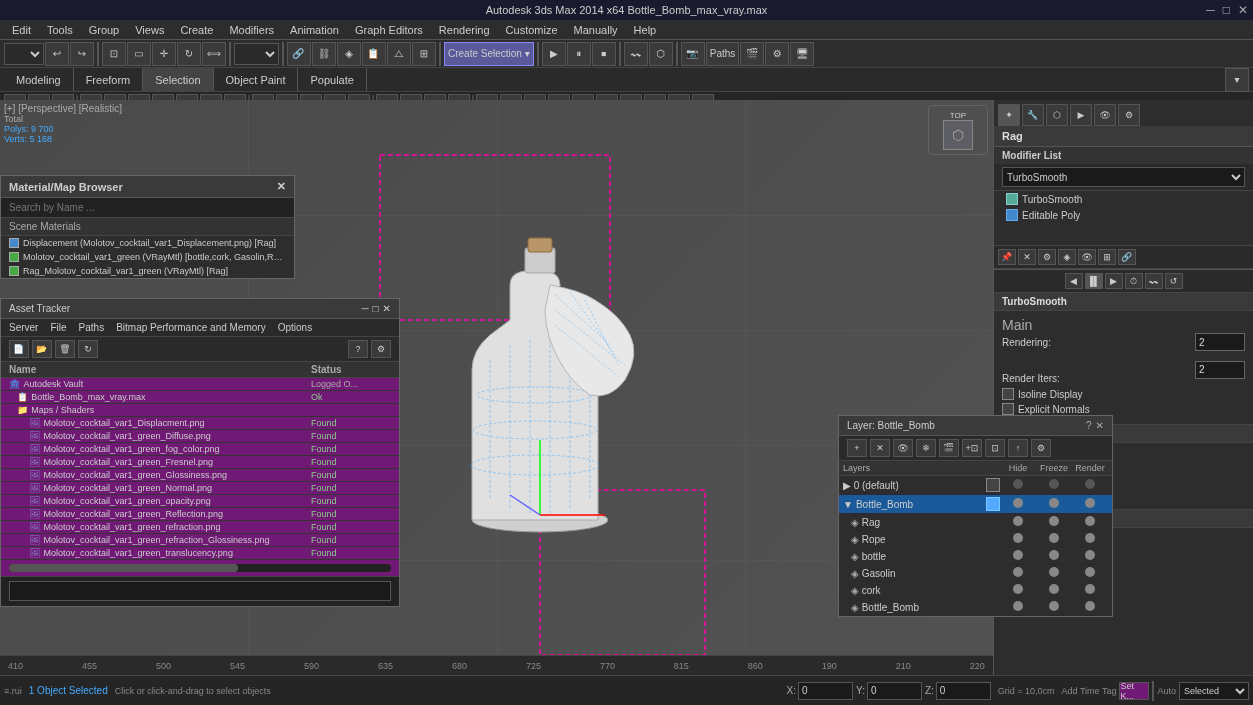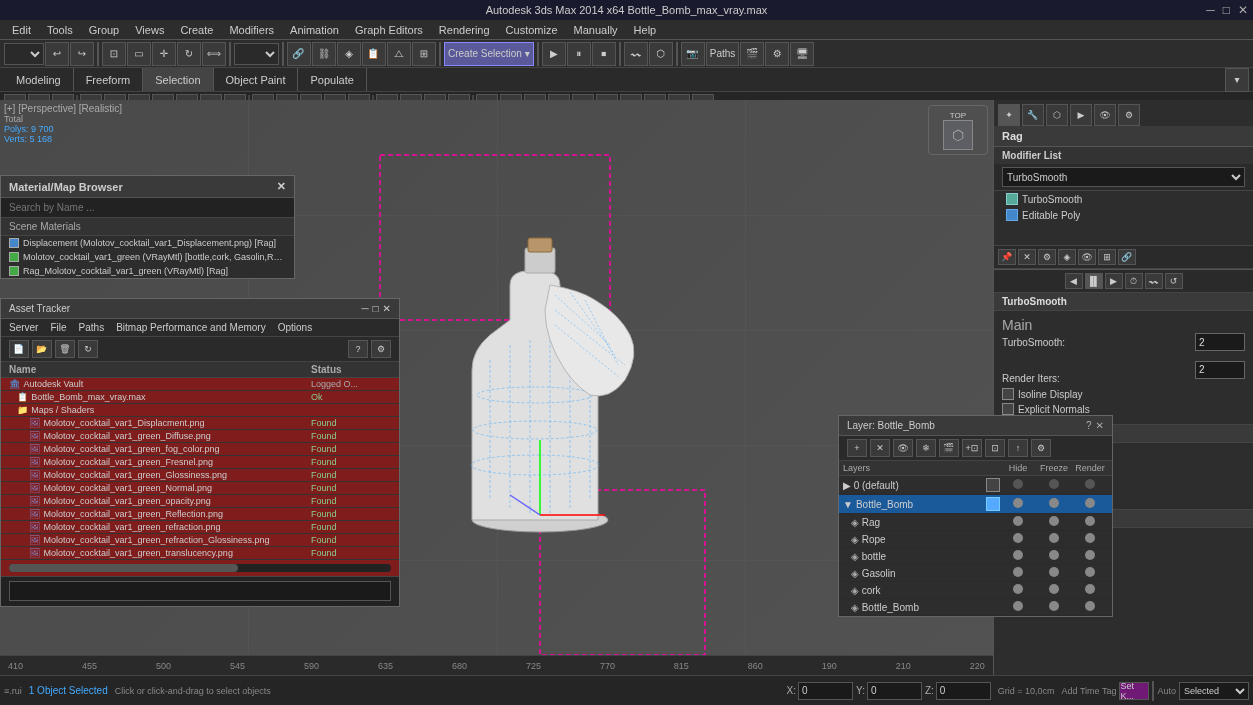--- a/index.html
+++ b/index.html
@@ -53,21 +53,21 @@
     #mat-browser-header { background: #3a3a3a; padding: 4px 8px; display: flex; justify-content: space-between; align-items: center; border-bottom: 1px solid #555; cursor: move; }
     #mat-browser-header span { color: #ccc; font-size: 11px; font-weight: bold; }
     #mat-search { width: 100%; padding: 4px 8px; background: #222; border: none; border-bottom: 1px solid #444; color: #ccc; font-size: 10px; }
     #mat-scene-label { padding: 3px 8px; background: #333; color: #aaa; font-size: 10px; border-bottom: 1px solid #444; }
     .mat-item { padding: 2px 8px; display: flex; align-items: center; gap: 4px; color: #ccc; font-size: 9px; cursor: pointer; }
     .mat-color { width: 10px; height: 10px; background: #888; border: 1px solid #aaa; flex-shrink: 0; }
     .mat-color.blue { background: #4488cc; }
     .mat-color.green { background: #44aa44; }
     
     
-    #asset-tracker { position: absolute; top: 298px; left: 0; width: 400px; background: #7f1d1d; border: 1px solid #666; z-index: 100; }
+    #asset-tracker { position: absolute; top: 298px; left: 0; width: 400px; background: #701a75; border: 1px solid #666; z-index: 100; }
     #asset-tracker-header { background: #3a3a3a; padding: 4px 8px; display: flex; justify-content: space-between; align-items: center; border-bottom: 1px solid #555; }
     #asset-tracker-header span { color: #ccc; font-size: 11px; }
     .at-menu { display: flex; align-items: center; gap: 12px; padding: 3px 8px; background: #2a2a2a; border-bottom: 1px solid #444; }
     .at-menu-item { color: #ccc; font-size: 10px; cursor: pointer; }
     .at-toolbar { display: flex; align-items: center; gap: 3px; padding: 3px 8px; background: #2a2a2a; border-bottom: 1px solid #444; }
     .at-btn { width: 20px; height: 18px; background: #3a3a3a; border: 1px solid #555; display: flex; align-items: center; justify-content: center; cursor: pointer; color: #ccc; font-size: 9px; }
     .at-col-headers { display: flex; padding: 2px 8px; background: #333; border-bottom: 1px solid #444; color: #aaa; font-size: 10px; font-weight: bold; }
     .at-col-name { flex: 1; }
     .at-col-status { width: 80px; text-align: left; }
     .at-row { display: flex; align-items: center; padding: 1px 8px; color: #ccc; font-size: 9px; cursor: pointer; border-bottom: 1px solid #333; }
@@ -381,21 +381,21 @@
     <div class="icon-btn" style="width:18px;height:16px;">↺</div>
   </div>
 
   <div style="background:#3a3a3a;padding:3px 8px;font-weight:bold;font-size:10px;color:#ddd;cursor:pointer;border-bottom:1px solid #444;">
     <span>TurboSmooth</span>
   </div>
 
   <div class="ts-section">
     <div style="color:#aaa;font-size:14px;margin-bottom:0;">Main</div>
     <div class="ts-row">
-      <span style="color:#ccc;font-size:10px;flex:1;">TurboSmooth:</span>
+      <span style="color:#ccc;font-size:10px;flex:1;">Rendering:</span>
       <input class="ts-input" type="text" value="2" style="">
     </div>
     <div class="ts-row">
       <span style="color:#ccc;font-size:10px;flex:1;margin-top:18px;">Render Iters:</span>
       <input class="ts-input" type="text" value="2" style="">
     </div>
     <div class="ts-check">
       <span class="ts-checkbox"></span>
       <span style="color:#ccc;font-size:10px;">Isoline Display</span>
     </div>

